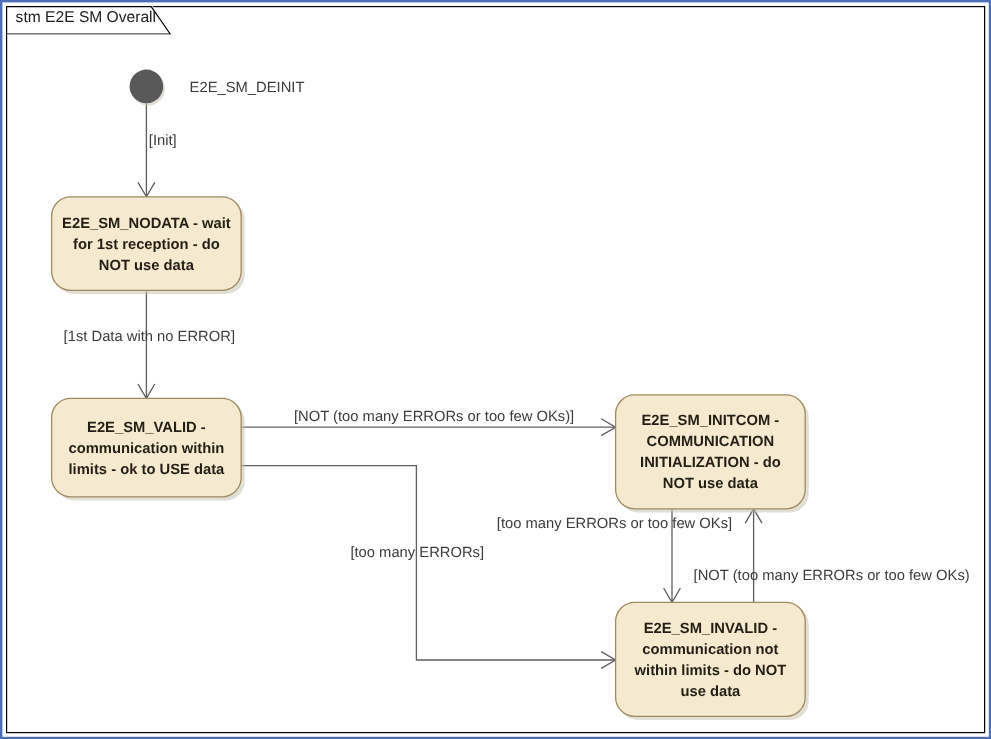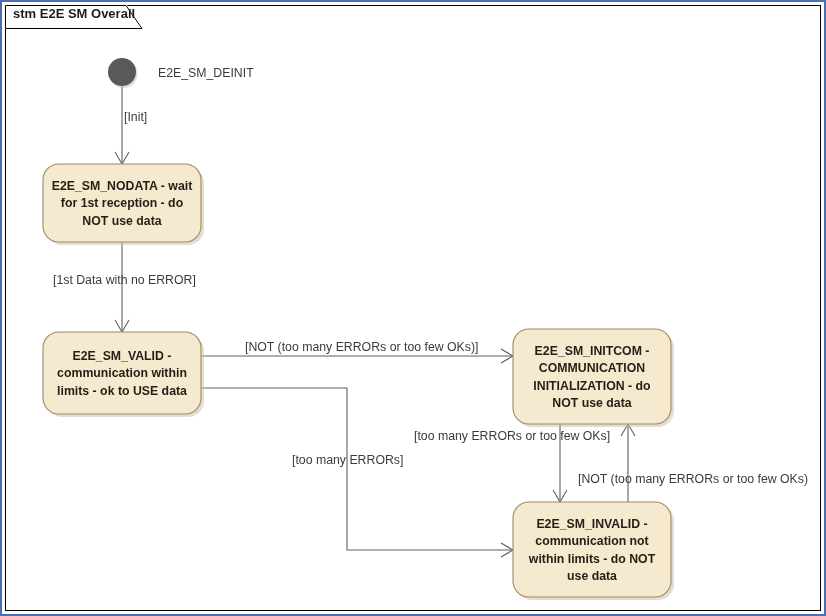--- a/index.html
+++ b/index.html
@@ -32,21 +32,21 @@
     clip-path:polygon(0 0,122px 0,138px 24px,0 24px);
     z-index:3;
   }
   #title-tab-shape{
     position:absolute;left:0;top:0;width:138px;height:24px;
   }
   #title-tab-label{
     position:absolute;
     left:11px;top:4px;
     font-size:13px;
-    font-weight:bold;
+    font-weight:normal;
     color:#1c1c1c;
     white-space:nowrap;
     z-index:4;
   }
   #svg-layer{
     position:absolute;left:0;top:0;
     width:826px;height:616px;
     z-index:2;
   }
   .state-label{

